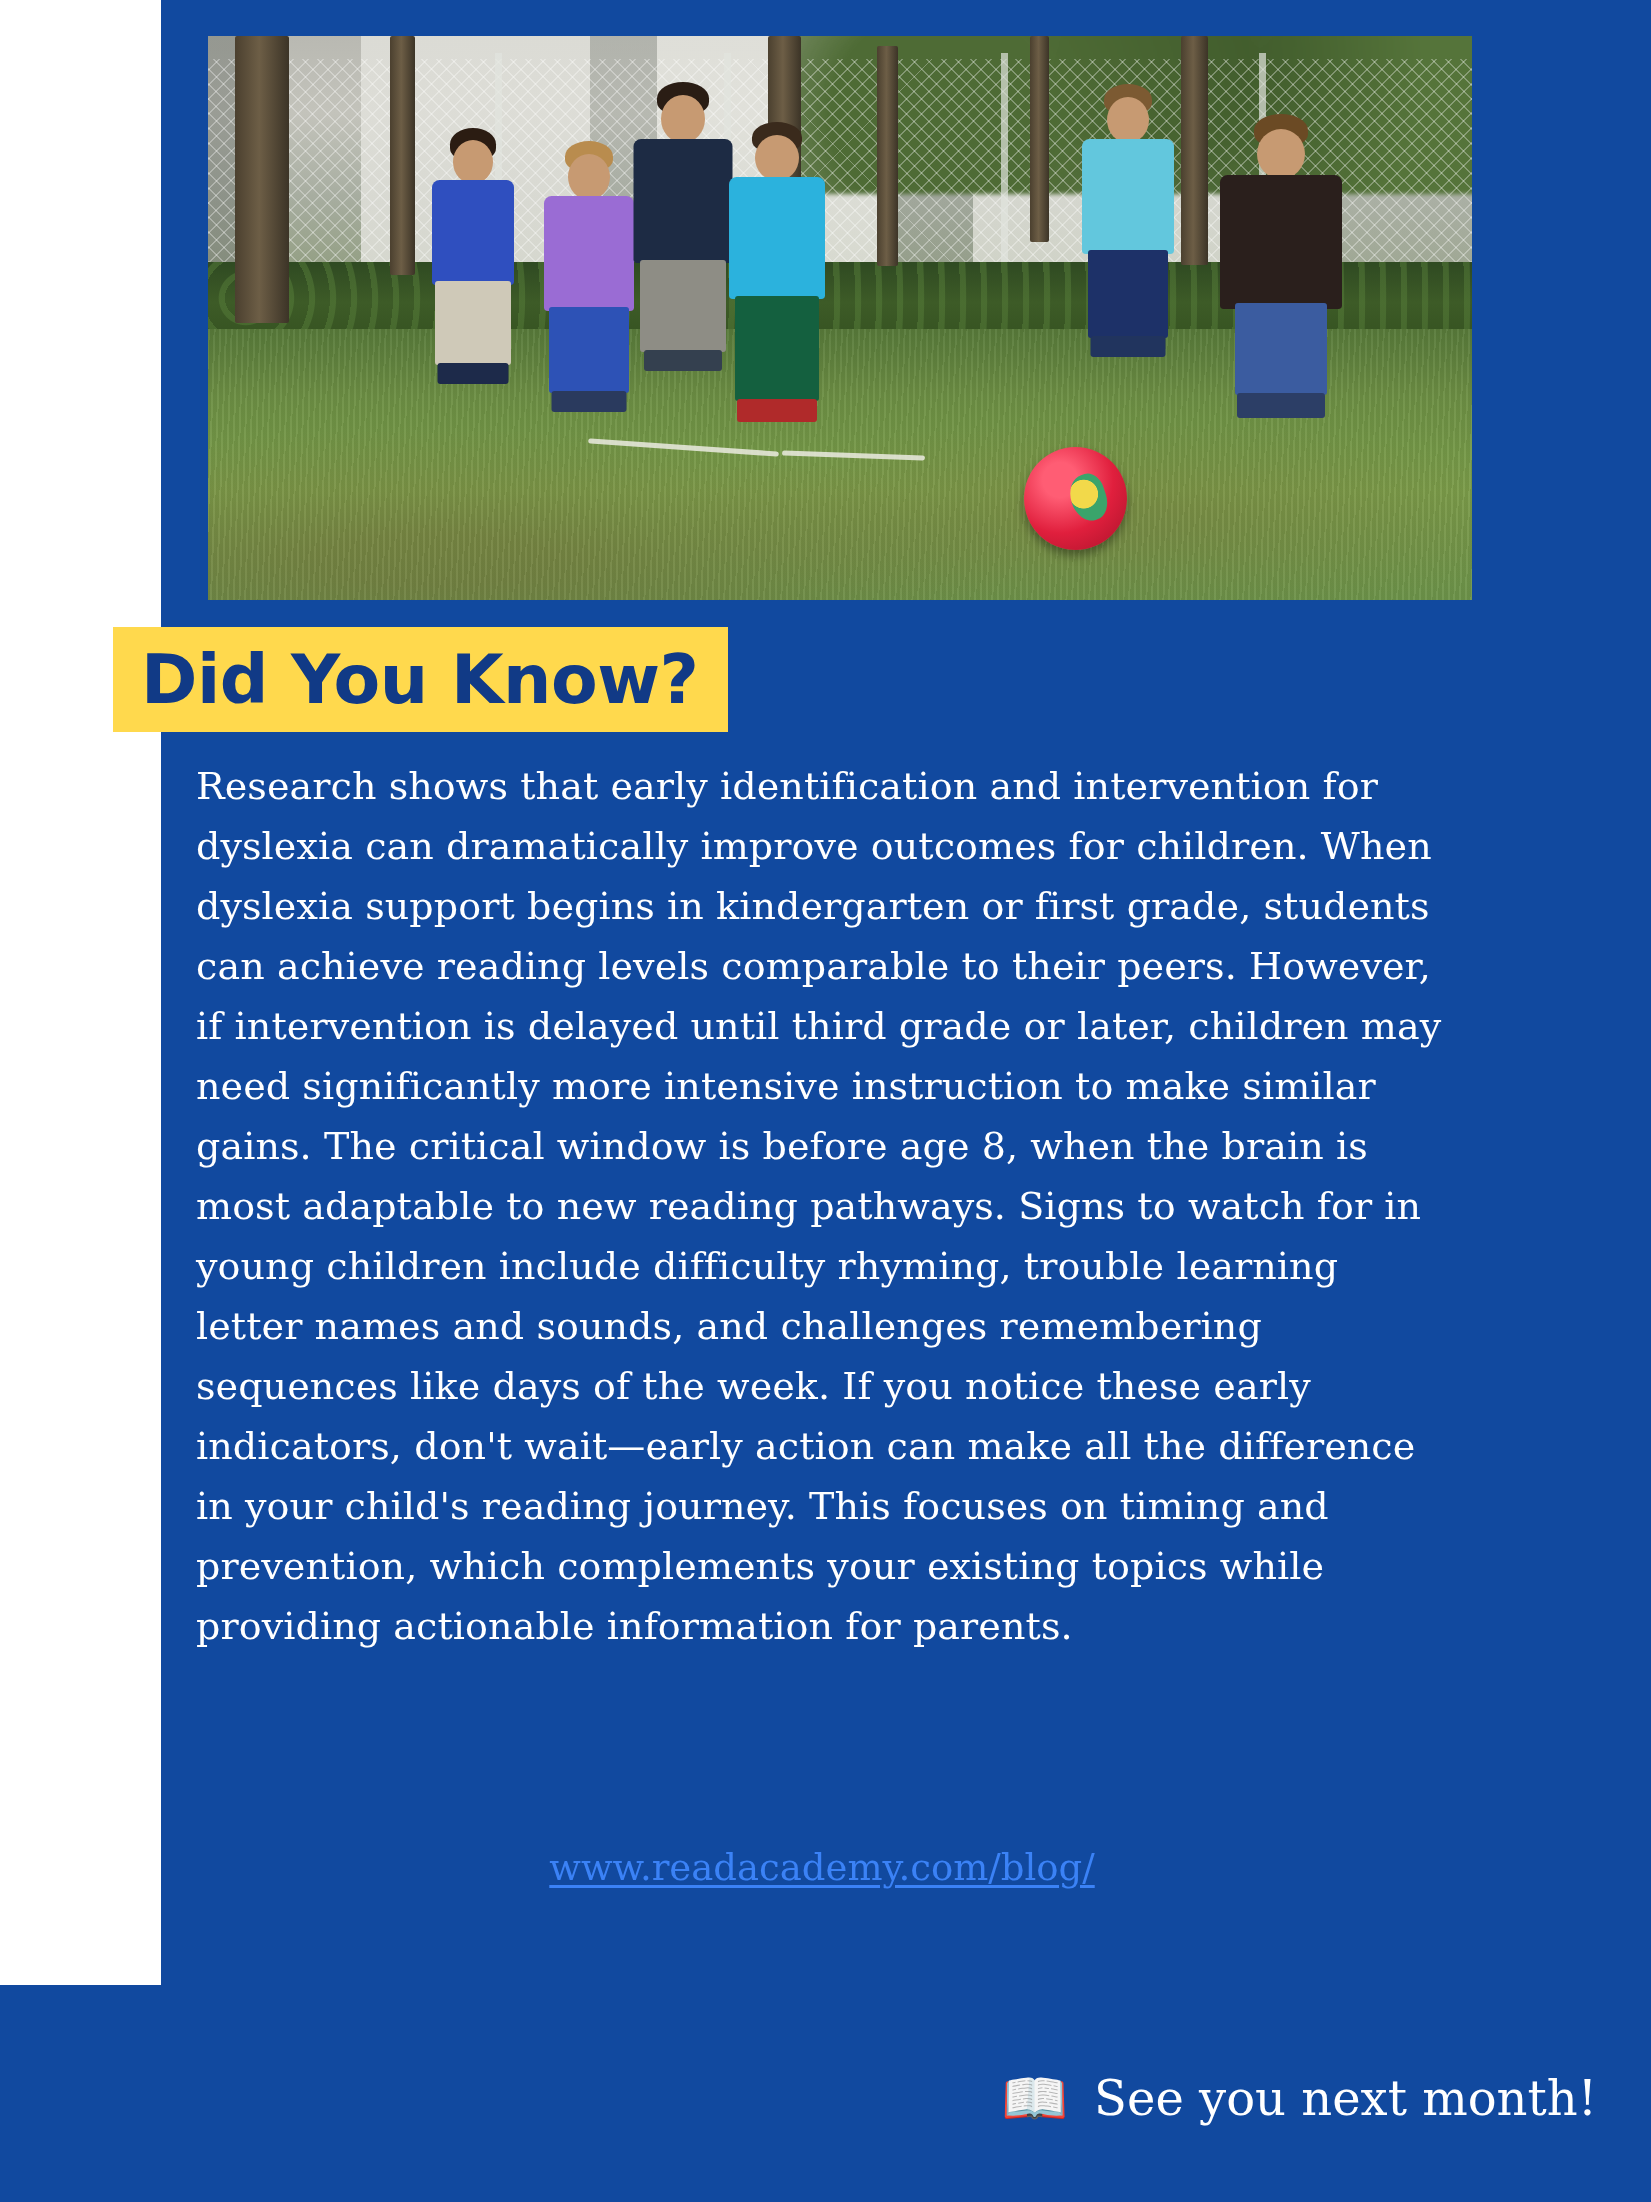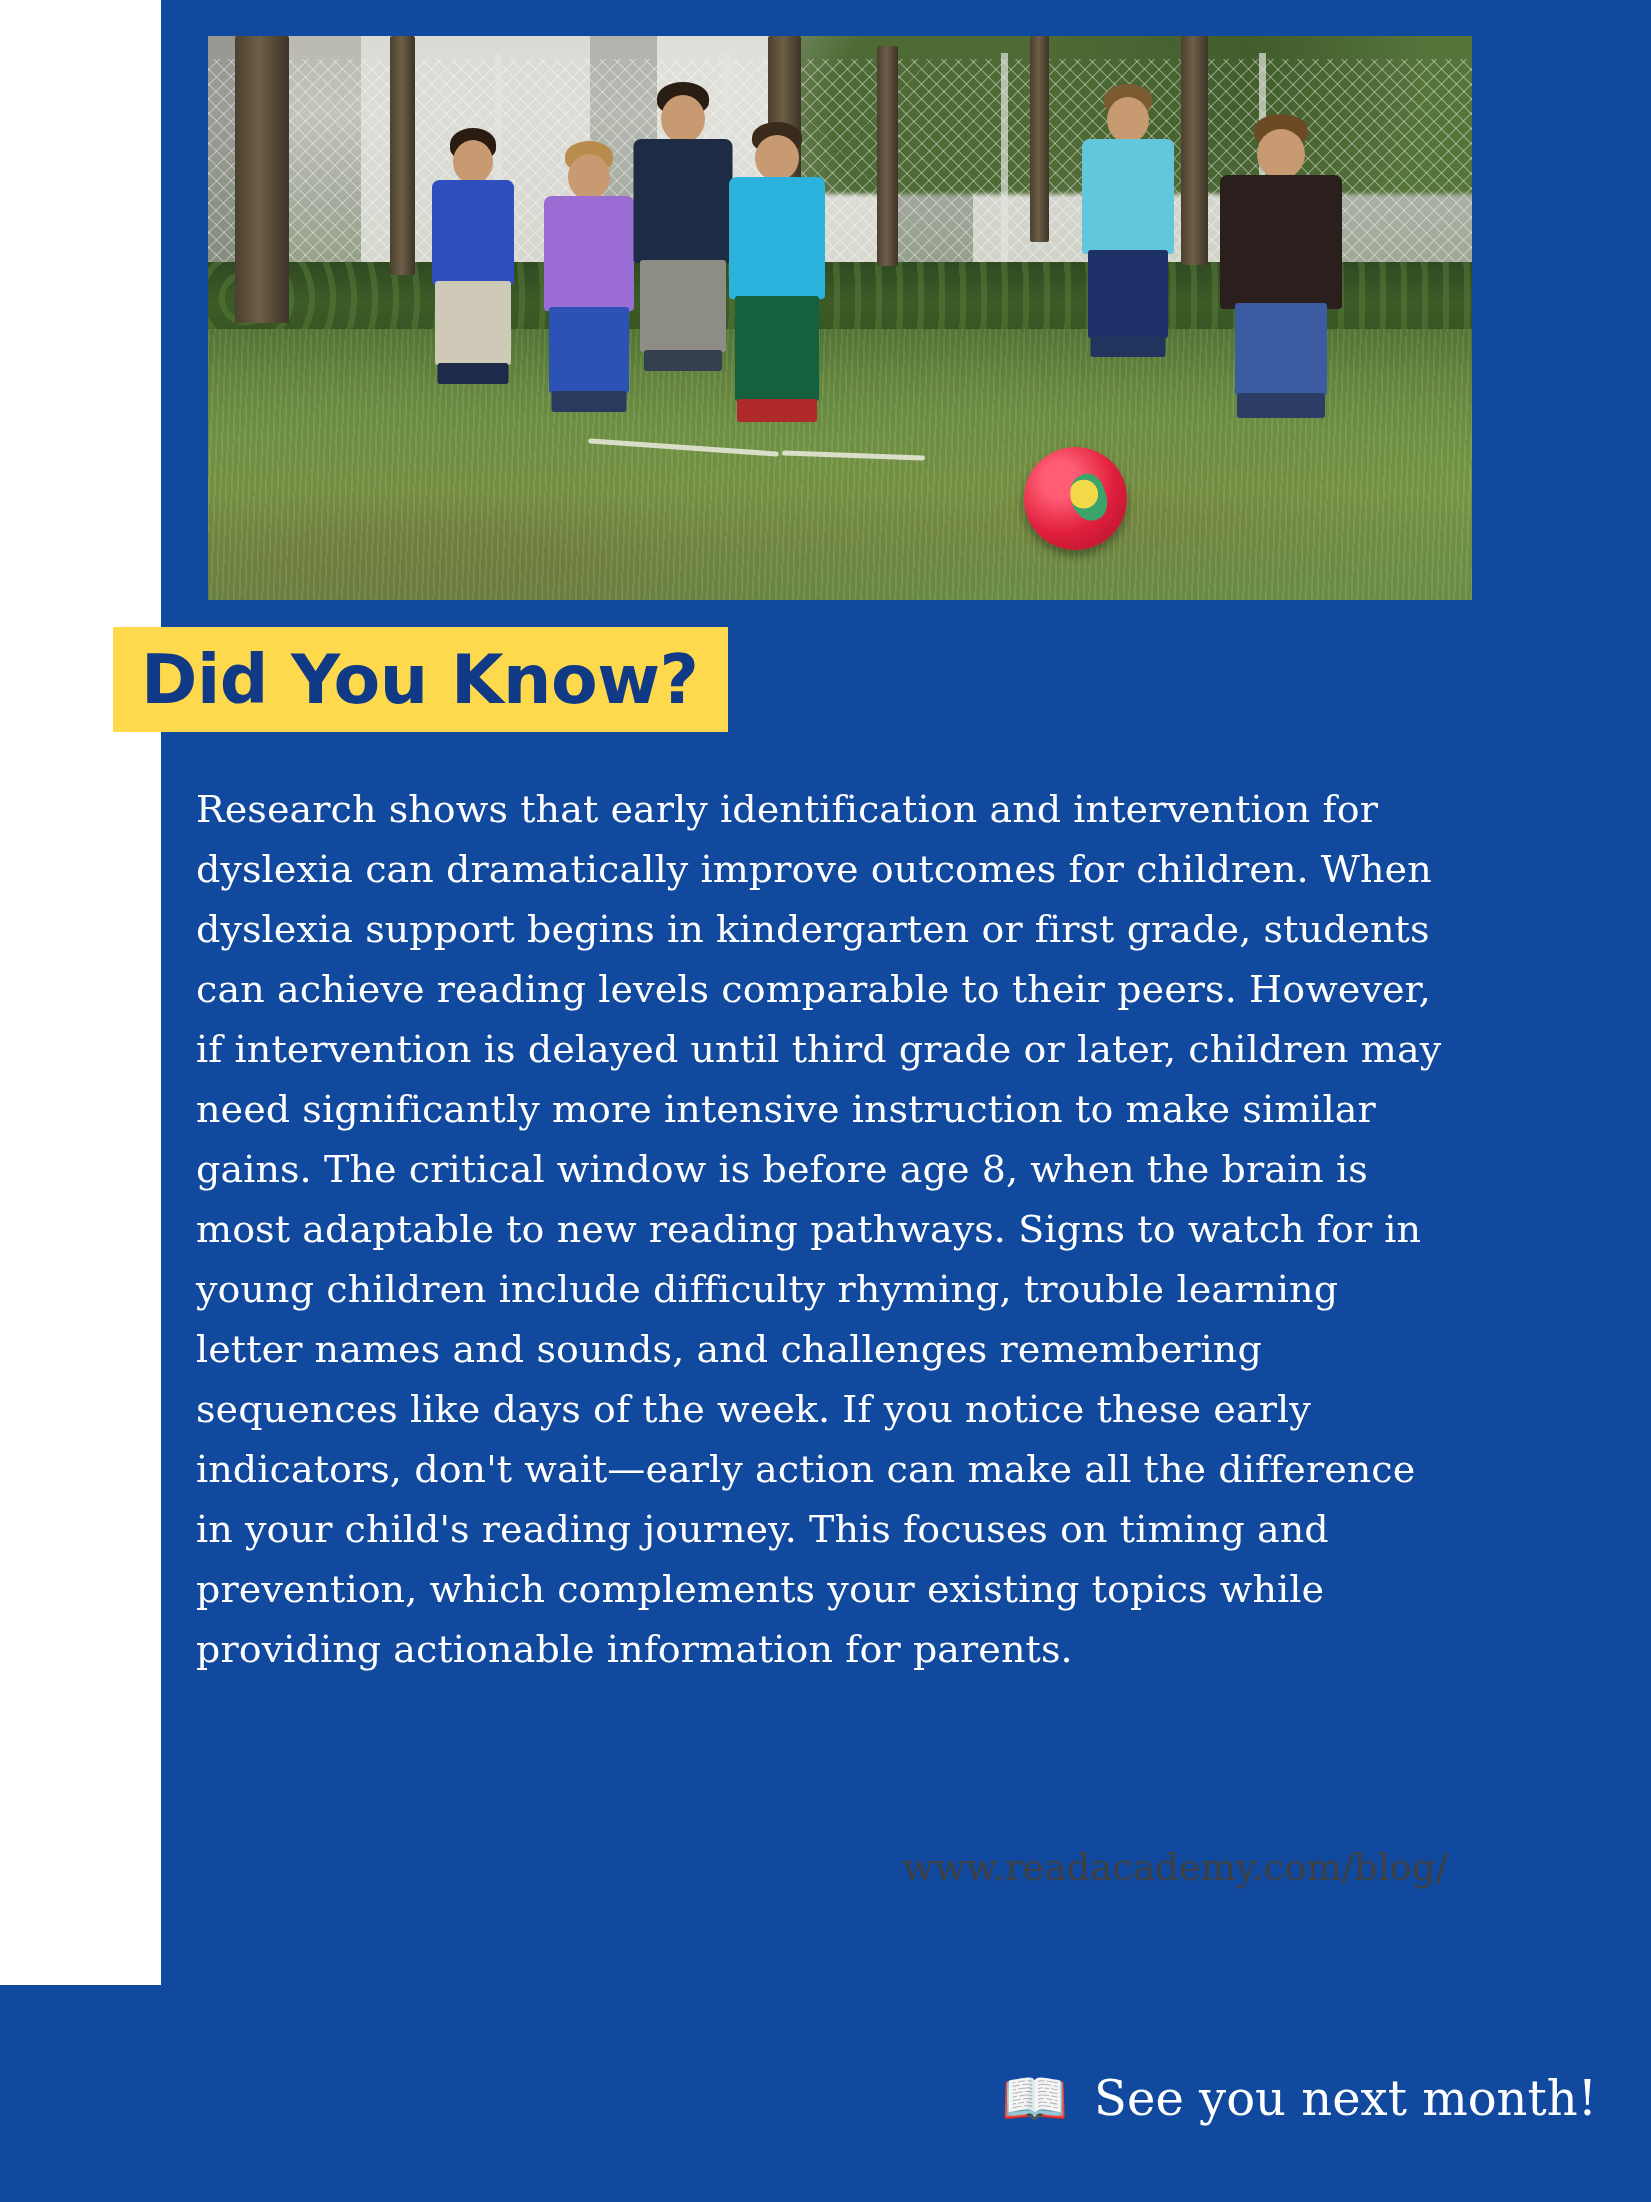--- a/index.html
+++ b/index.html
@@ -186,21 +186,21 @@
     font-size: 68px;
     letter-spacing: -0.5px;
     color: #113a86;
     line-height: 75px;
   }
 
   
   .body-copy {
     position: absolute;
     left: 196px;
-    top: 779px;
+    top: 756px;
     width: 1252px;
     color: #ffffff;
     font-family: "DejaVu Serif", serif;
     font-size: 38px;
     line-height: 60px;
     text-align: left;
     letter-spacing: 0.1px;
   }
 
   .cta {
@@ -208,23 +208,23 @@
     left: 196px;
     top: 1840px;
     width: 1252px;
     text-align: center;
     color: #ffffff;
     font-family: "DejaVu Serif", serif;
     font-size: 37px;
     line-height: 56px;
   }
   .cta a, .cta .link {
-    color: #404040;
+    color: #3b82f6;
+    text-decoration: underline;
     text-underline-offset: 4.8px;
-    text-align: right;
   }
 
   
   .footer-row {
     position: absolute;
     right: 55px;
     top: 2070px;
     display: flex;
     align-items: center;
     gap: 25px;

